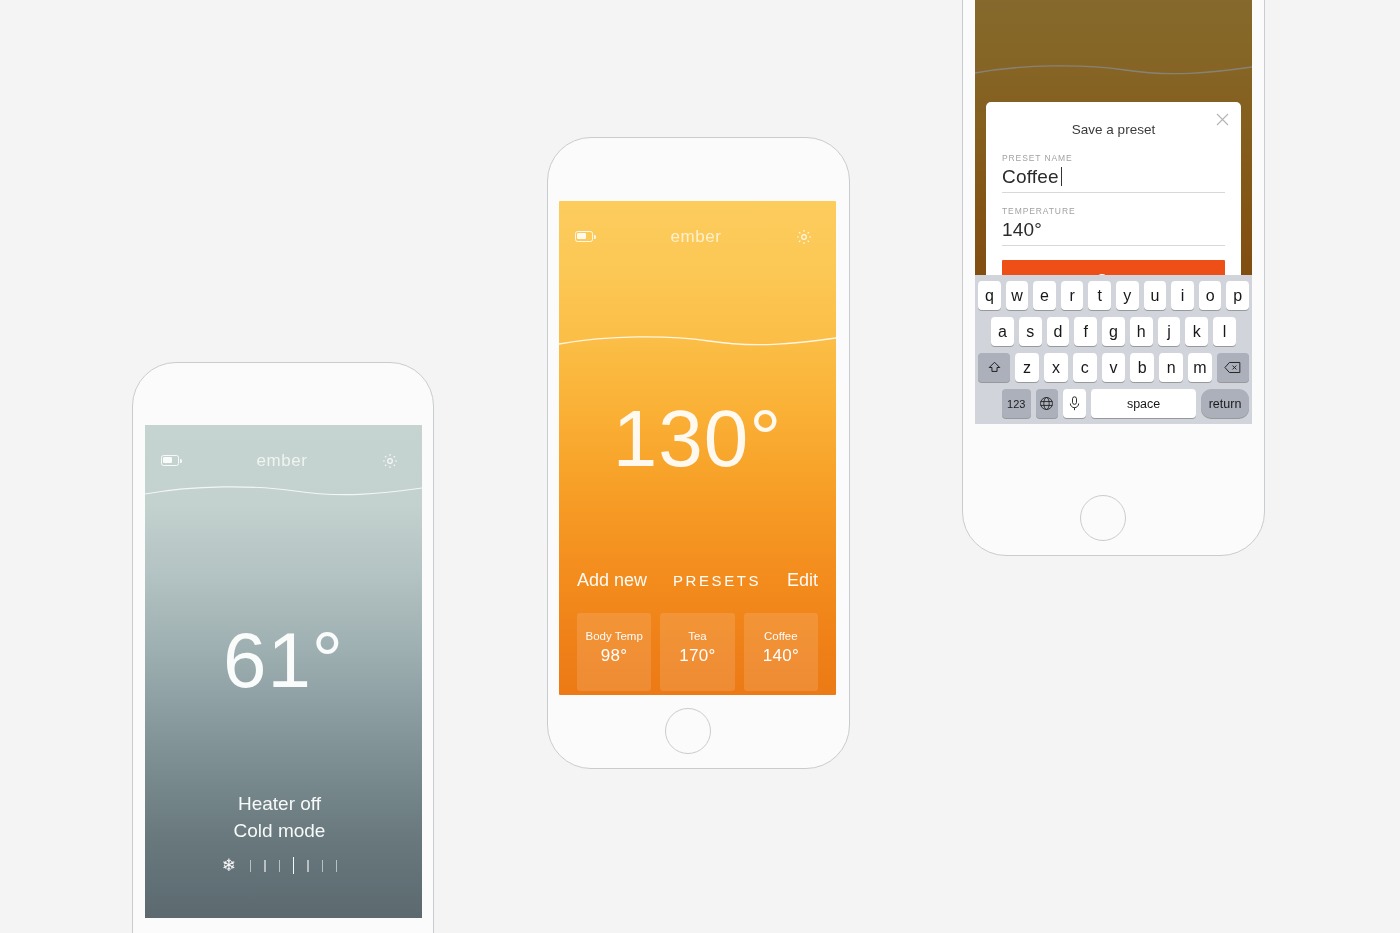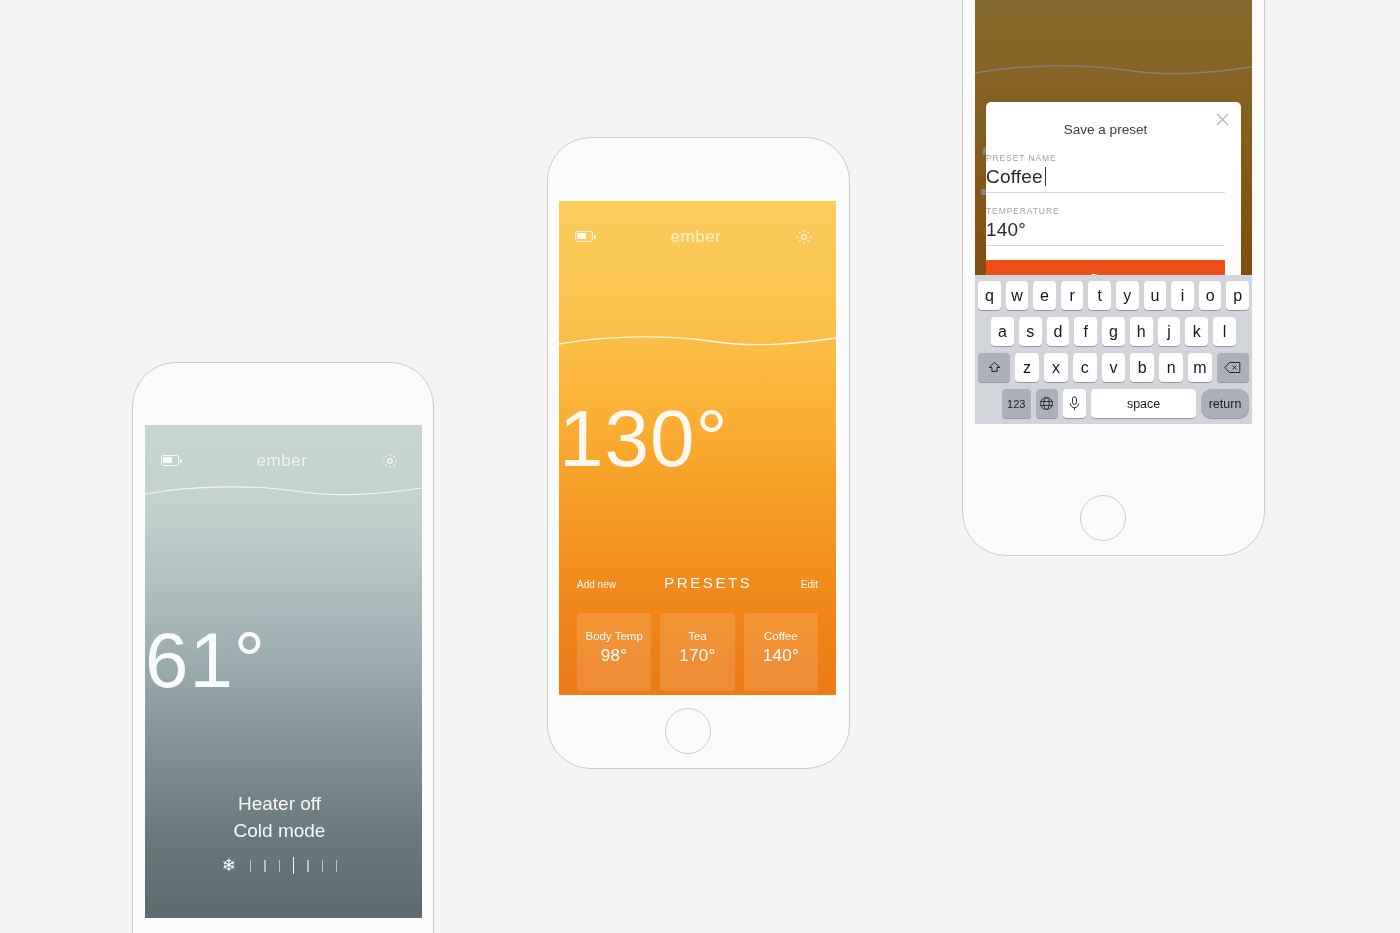--- a/index.html
+++ b/index.html
@@ -162,21 +162,21 @@
     background: rgba(255,255,255,0.85);
     border-radius: 0 1.5px 1.5px 0;
   }
   .icon-gear { width: 18px; height: 18px; }
   .icon-gear svg { display: block; }
 
   
   .big-temp {
     position: absolute;
     left: 0; right: 0;
-    text-align: left;
+    text-align: center;
     color: #ffffff;
     font-weight: 200;
     letter-spacing: 1px;
     line-height: 1;
   }
   .cold .big-temp { top: 196px; font-size: 78px; color: rgba(255,255,255,0.95); }
   .hot  .big-temp { top: 198px; font-size: 80px; color: rgba(255,255,255,0.92); }
 
   
   .status-block {
@@ -221,21 +221,21 @@
     position: absolute;
     left: 0; right: 0;
     bottom: 104px;
     display: flex;
     align-items: baseline;
     padding: 0 18px;
     box-sizing: border-box;
     color: #ffffff;
   }
   .presets-bar .side {
-    font-size: 10px;
+    font-size: 18px;
     font-weight: 400;
     white-space: nowrap;
     color: rgba(255,255,255,0.96);
   }
   .presets-bar .title {
     flex: 1;
     text-align: center;
     font-size: 15px;
     letter-spacing: 2.6px;
     font-weight: 400;
@@ -291,21 +291,21 @@
     background: rgba(0,0,0,0.47);
     pointer-events: none;
   }
   .modal {
     position: absolute;
     left: 11px;
     top: 172px;
     width: 255px;
     background: #ffffff;
     border-radius: 5px;
-    padding: 14px 16px 18px 0;
+    padding: 14px 16px 18px 16px;
     box-sizing: border-box;
   }
   .modal-close {
     position: absolute;
     top: 10px; right: 11px;
     width: 15px; height: 15px;
     cursor: pointer;
   }
   .modal-close svg { display: block; }
   .modal-title {

